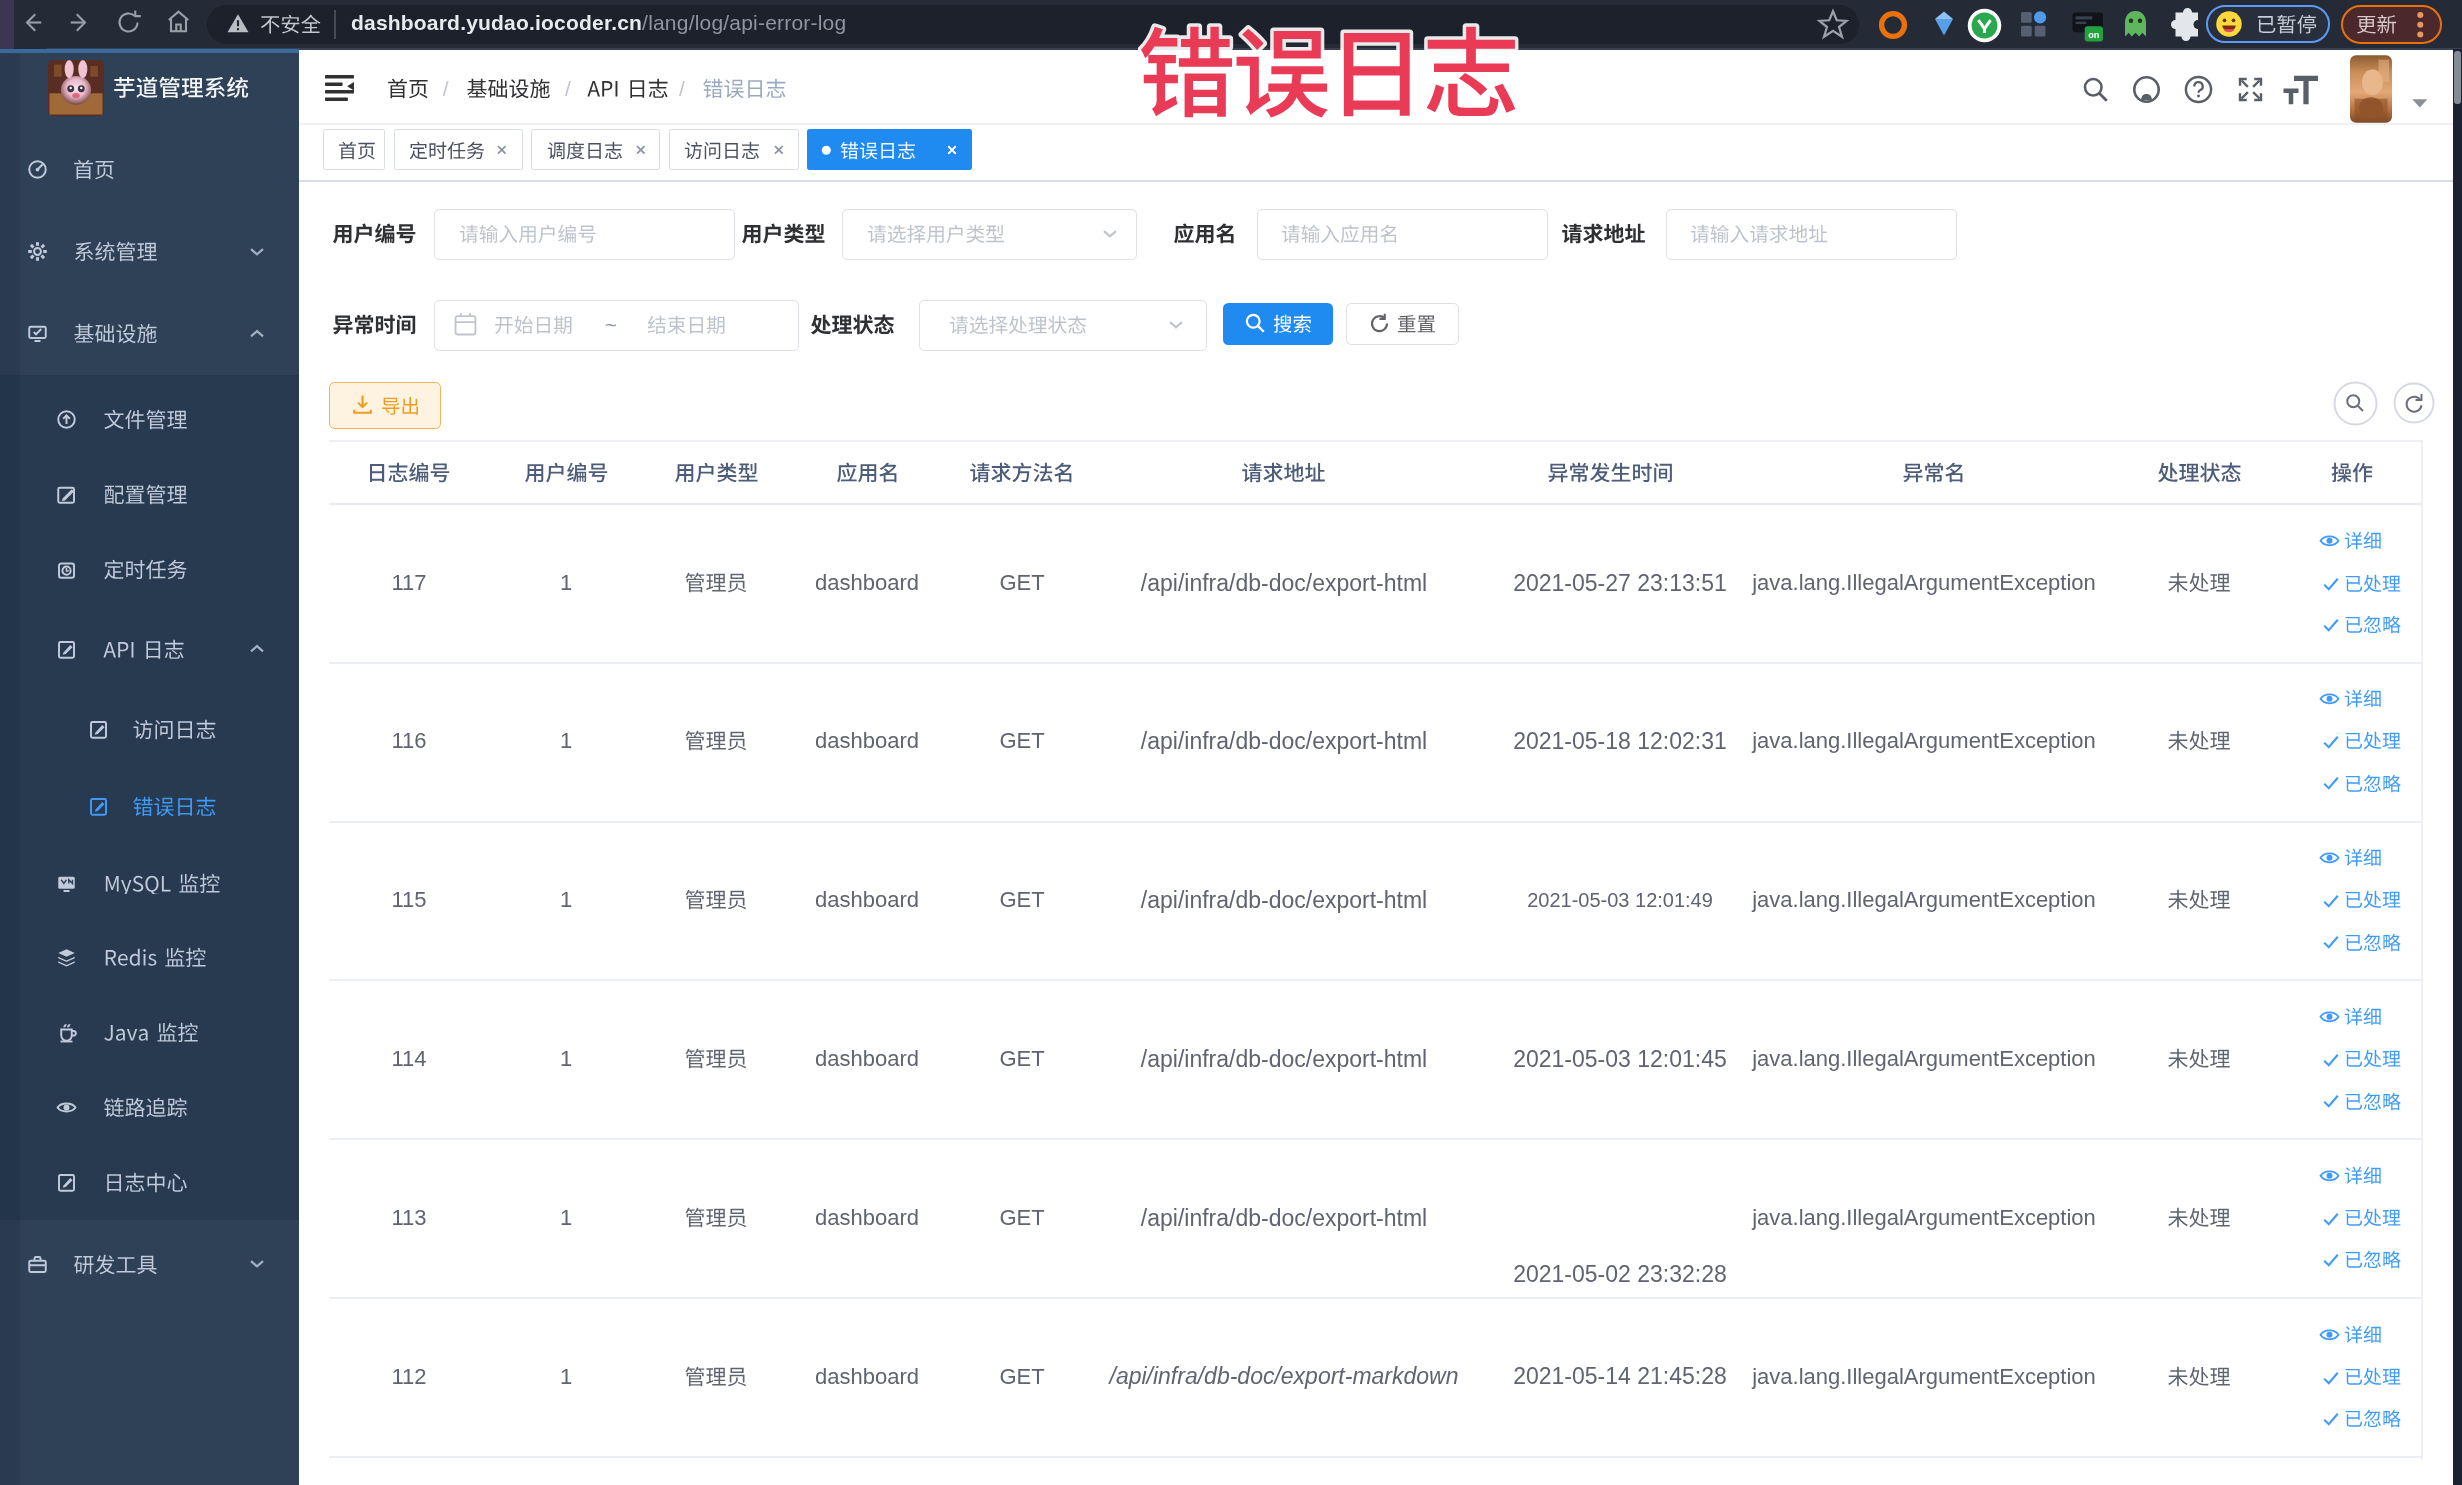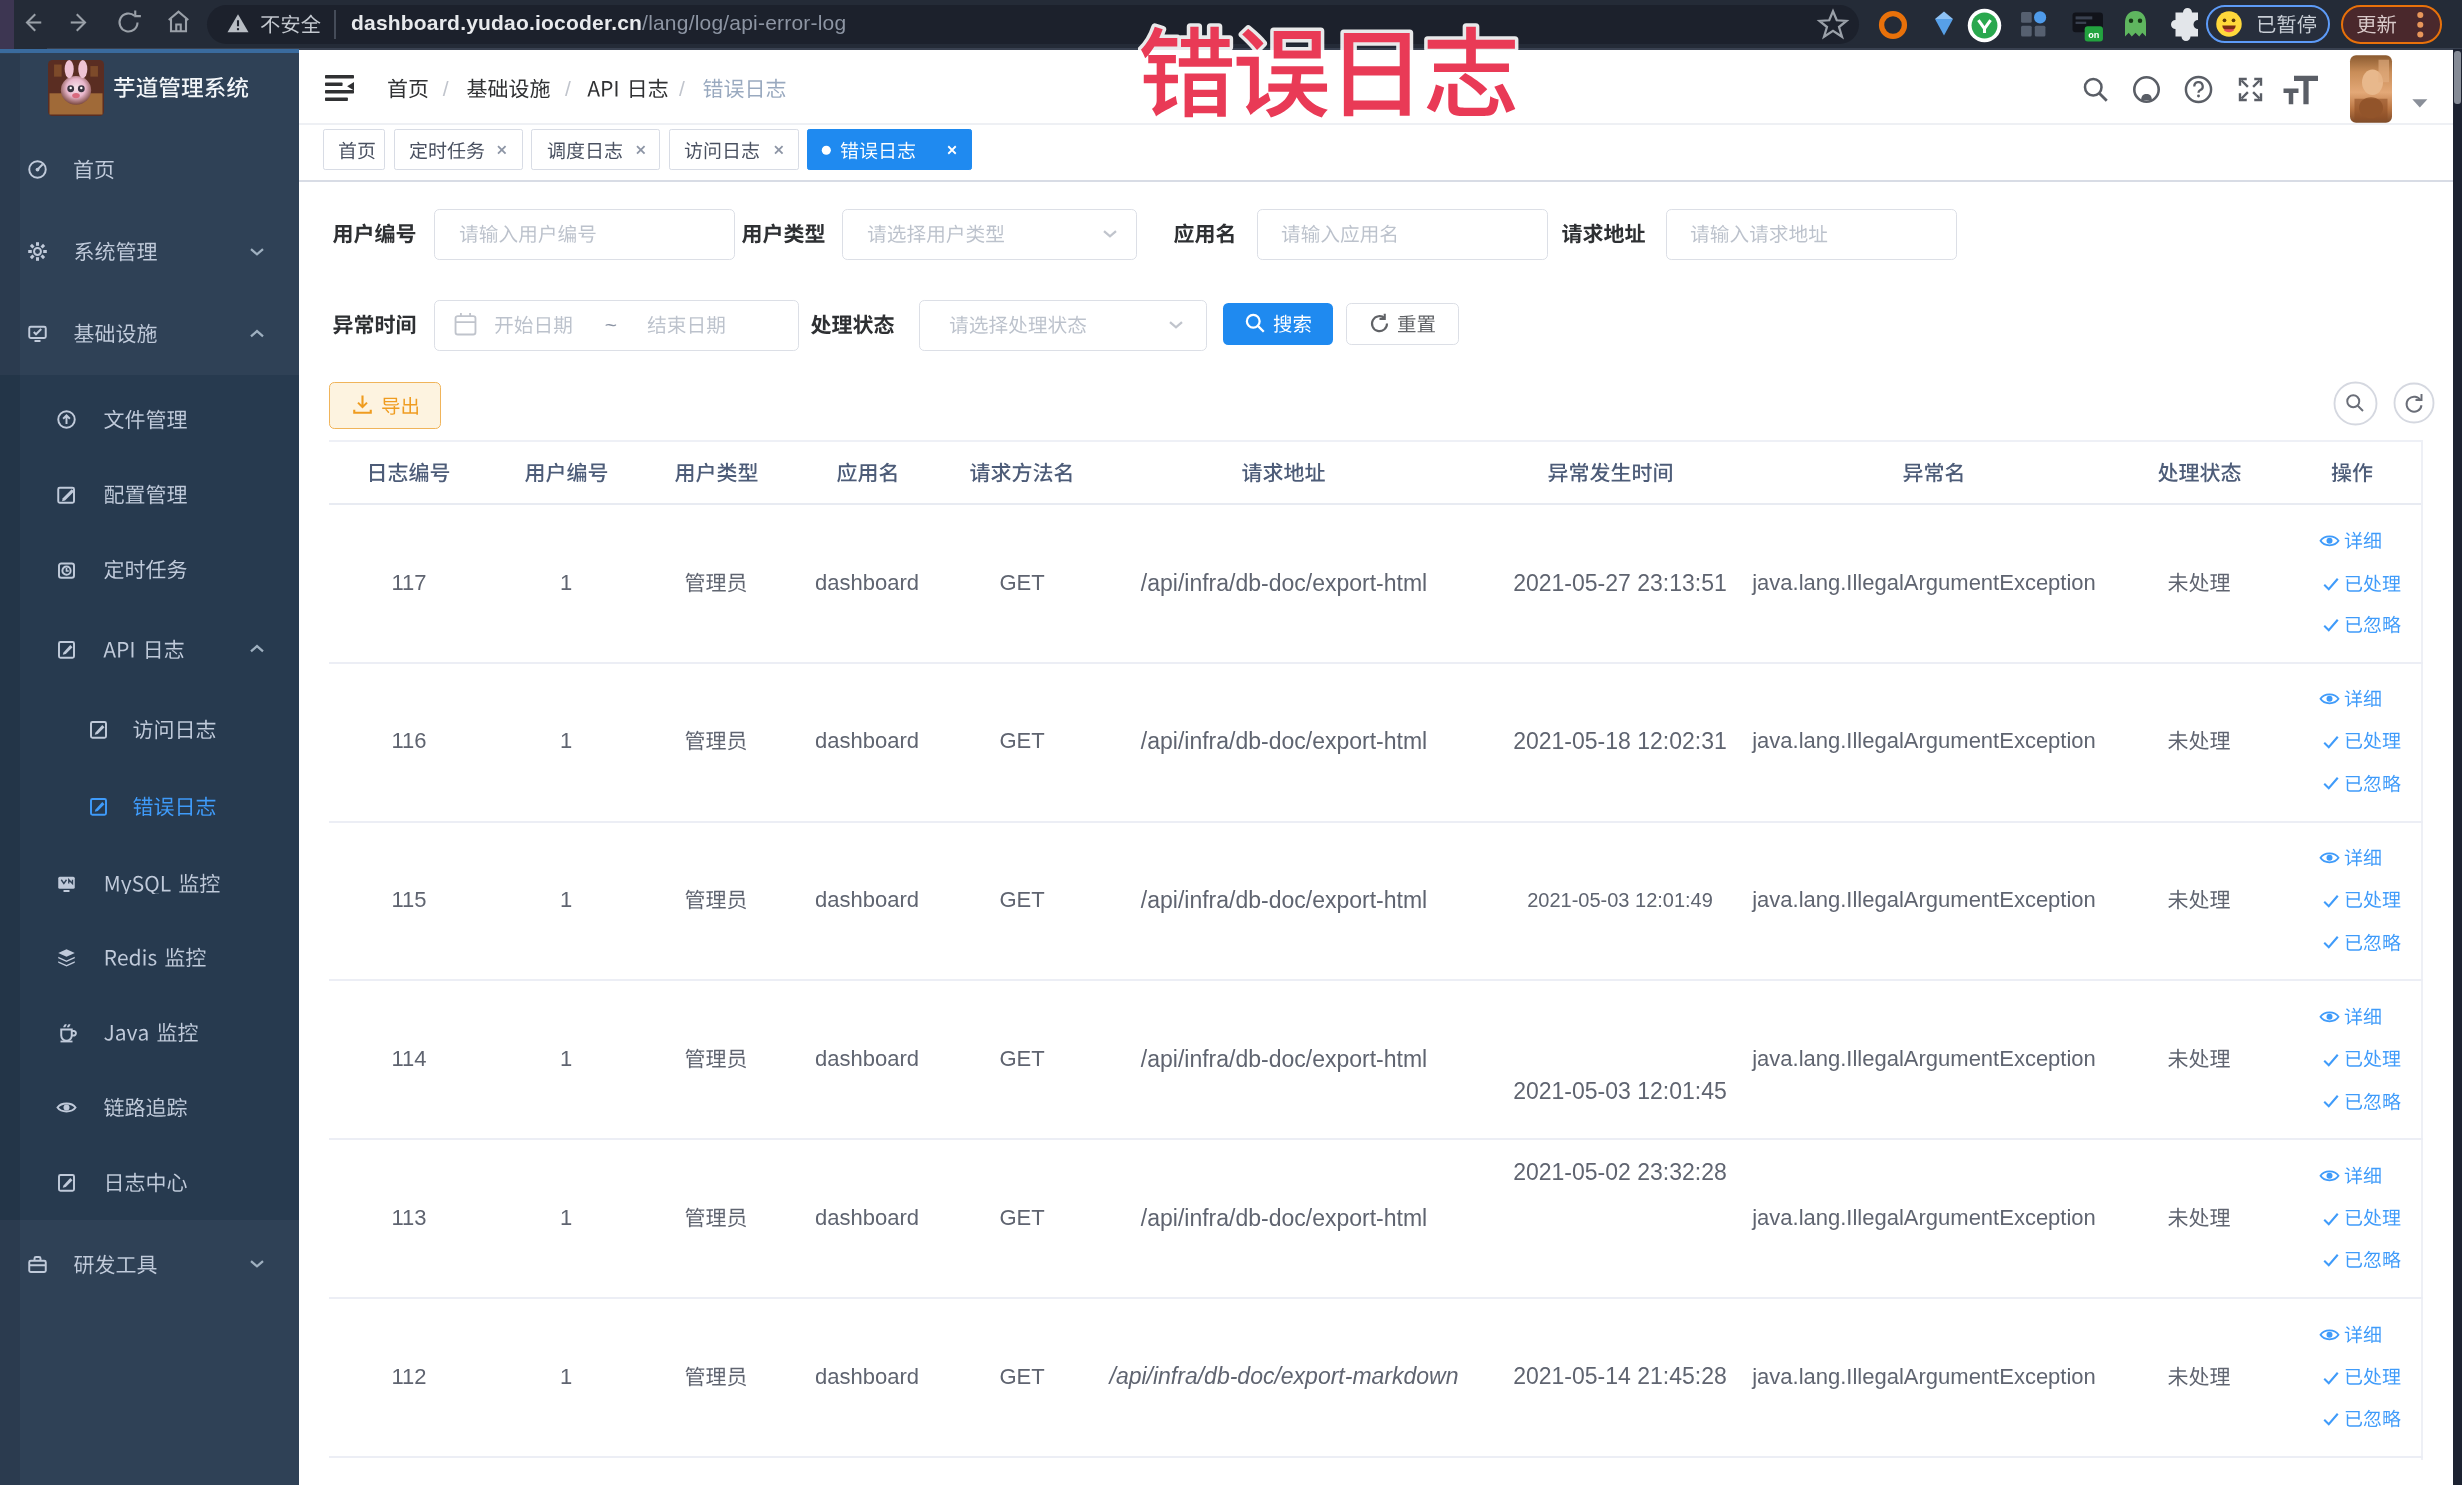--- a/index.html
+++ b/index.html
@@ -802,21 +802,21 @@
     <use href="#t50" fill="#3f9bfa"></use>
   </svg>
 <div class="t" style="font-size:22px;font-weight:400;color:#5f6470;top:1042px;line-height:33px;left:-45px;width:908px;text-align:center;">114</div>
 <div class="t" style="font-size:22px;font-weight:400;color:#5f6470;top:1042px;line-height:33px;left:112px;width:908px;text-align:center;">1</div>
 <svg class="z" style="left:684px;top:1048px;width:64px;height:21px;" viewBox="0 0 3000 1000">
     <use href="#t46" fill="#5f6470"></use>
   </svg>
 <div class="t" style="font-size:22px;font-weight:400;color:#5f6470;top:1042px;line-height:33px;left:413px;width:908px;text-align:center;">dashboard</div>
 <div class="t" style="font-size:22px;font-weight:400;color:#5f6470;top:1042px;line-height:33px;left:568px;width:908px;text-align:center;">GET</div>
 <div class="t" style="font-size:23px;font-weight:400;color:#5f6470;top:1042px;line-height:34px;left:830px;width:908px;text-align:center;">/api/infra/db-doc/export-html</div>
-<div class="t" style="font-size:23px;font-weight:400;color:#5f6470;top:1042px;line-height:34px;left:1166px;width:908px;text-align:center;margin-top:32px;">2021-05-03 12:01:45</div>
+<div class="t" style="font-size:23px;font-weight:400;color:#5f6470;top:1042px;line-height:34px;left:1166px;width:908px;text-align:center;">2021-05-03 12:01:45</div>
 <div class="t" style="font-size:22px;font-weight:400;color:#5f6470;top:1042px;line-height:33px;left:1470px;width:908px;text-align:center;">java.lang.IllegalArgumentException</div>
 <svg class="z" style="left:2167px;top:1048px;width:64px;height:21px;" viewBox="0 0 3000 1000">
     <use href="#t47" fill="#5f6470"></use>
   </svg>
 <svg class="z" style="left:2344px;top:1007px;width:38px;height:19px;" viewBox="0 0 2000 1000">
     <use href="#t48" fill="#3f9bfa"></use>
   </svg>
 <svg class="z" style="left:2344px;top:1049px;width:57px;height:19px;" viewBox="0 0 3000 1000">
     <use href="#t49" fill="#3f9bfa"></use>
   </svg>
@@ -824,21 +824,21 @@
     <use href="#t50" fill="#3f9bfa"></use>
   </svg>
 <div class="t" style="font-size:22px;font-weight:400;color:#5f6470;top:1201px;line-height:33px;left:-45px;width:908px;text-align:center;">113</div>
 <div class="t" style="font-size:22px;font-weight:400;color:#5f6470;top:1201px;line-height:33px;left:112px;width:908px;text-align:center;">1</div>
 <svg class="z" style="left:684px;top:1207px;width:64px;height:21px;" viewBox="0 0 3000 1000">
     <use href="#t46" fill="#5f6470"></use>
   </svg>
 <div class="t" style="font-size:22px;font-weight:400;color:#5f6470;top:1201px;line-height:33px;left:413px;width:908px;text-align:center;">dashboard</div>
 <div class="t" style="font-size:22px;font-weight:400;color:#5f6470;top:1201px;line-height:33px;left:568px;width:908px;text-align:center;">GET</div>
 <div class="t" style="font-size:23px;font-weight:400;color:#5f6470;top:1201px;line-height:34px;left:830px;width:908px;text-align:center;">/api/infra/db-doc/export-html</div>
-<div class="t" style="font-size:23px;font-weight:400;color:#5f6470;top:1155px;line-height:34px;left:1166px;width:908px;text-align:center;">2021-05-02 23:32:28</div>
+<div class="t" style="font-size:23px;font-weight:400;color:#5f6470;top:1257px;line-height:34px;left:1166px;width:908px;text-align:center;">2021-05-02 23:32:28</div>
 <div class="t" style="font-size:22px;font-weight:400;color:#5f6470;top:1201px;line-height:33px;left:1470px;width:908px;text-align:center;">java.lang.IllegalArgumentException</div>
 <svg class="z" style="left:2167px;top:1207px;width:64px;height:21px;" viewBox="0 0 3000 1000">
     <use href="#t47" fill="#5f6470"></use>
   </svg>
 <svg class="z" style="left:2344px;top:1166px;width:38px;height:19px;" viewBox="0 0 2000 1000">
     <use href="#t48" fill="#3f9bfa"></use>
   </svg>
 <svg class="z" style="left:2344px;top:1208px;width:57px;height:19px;" viewBox="0 0 3000 1000">
     <use href="#t49" fill="#3f9bfa"></use>
   </svg>

